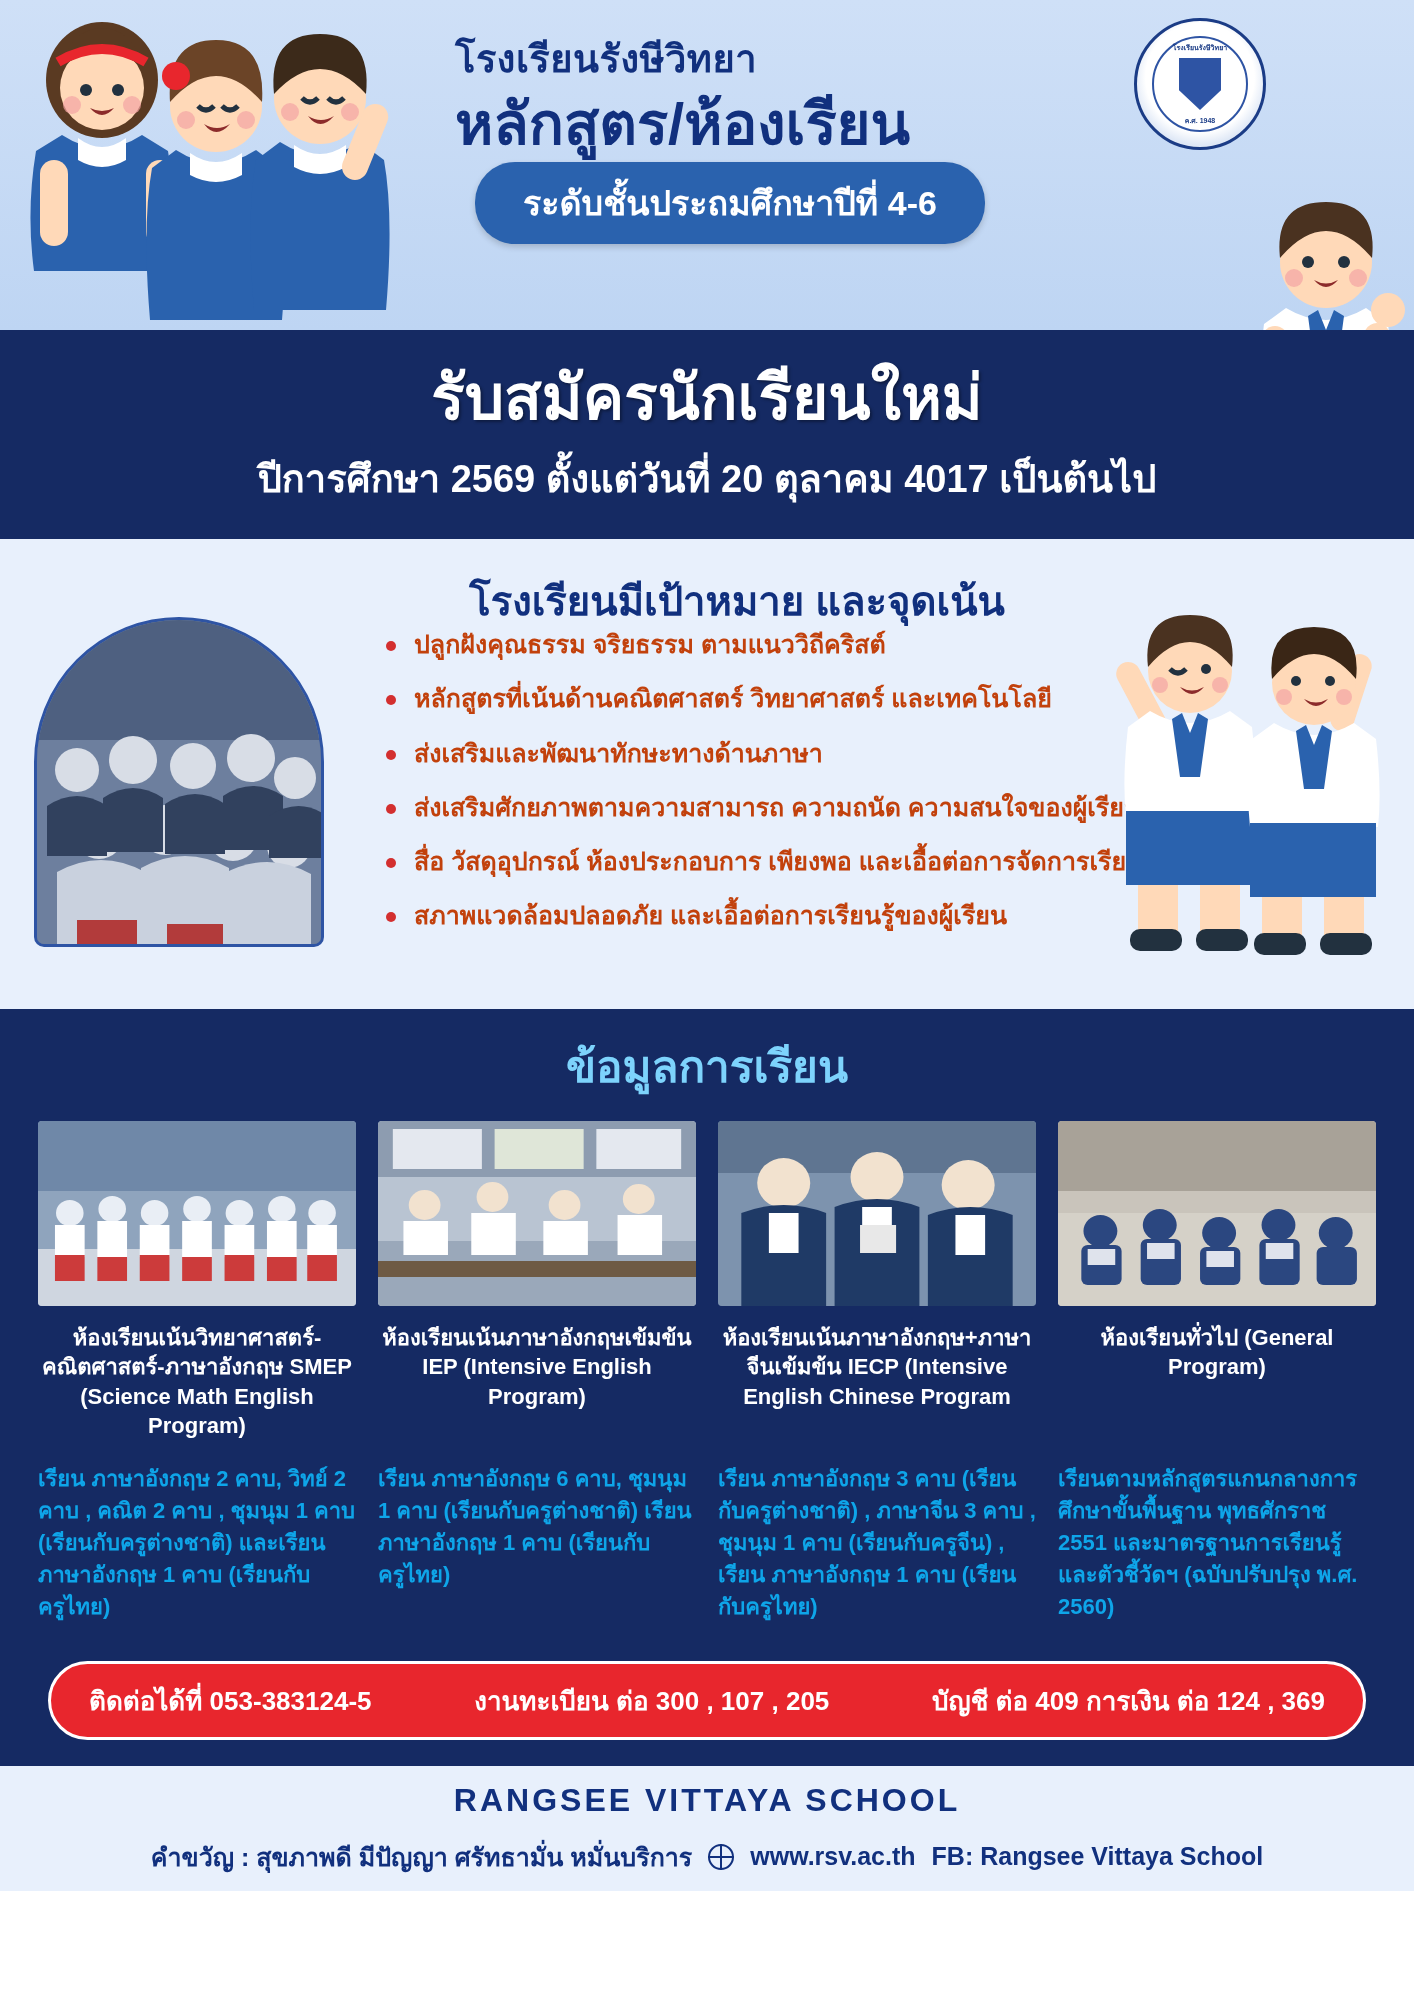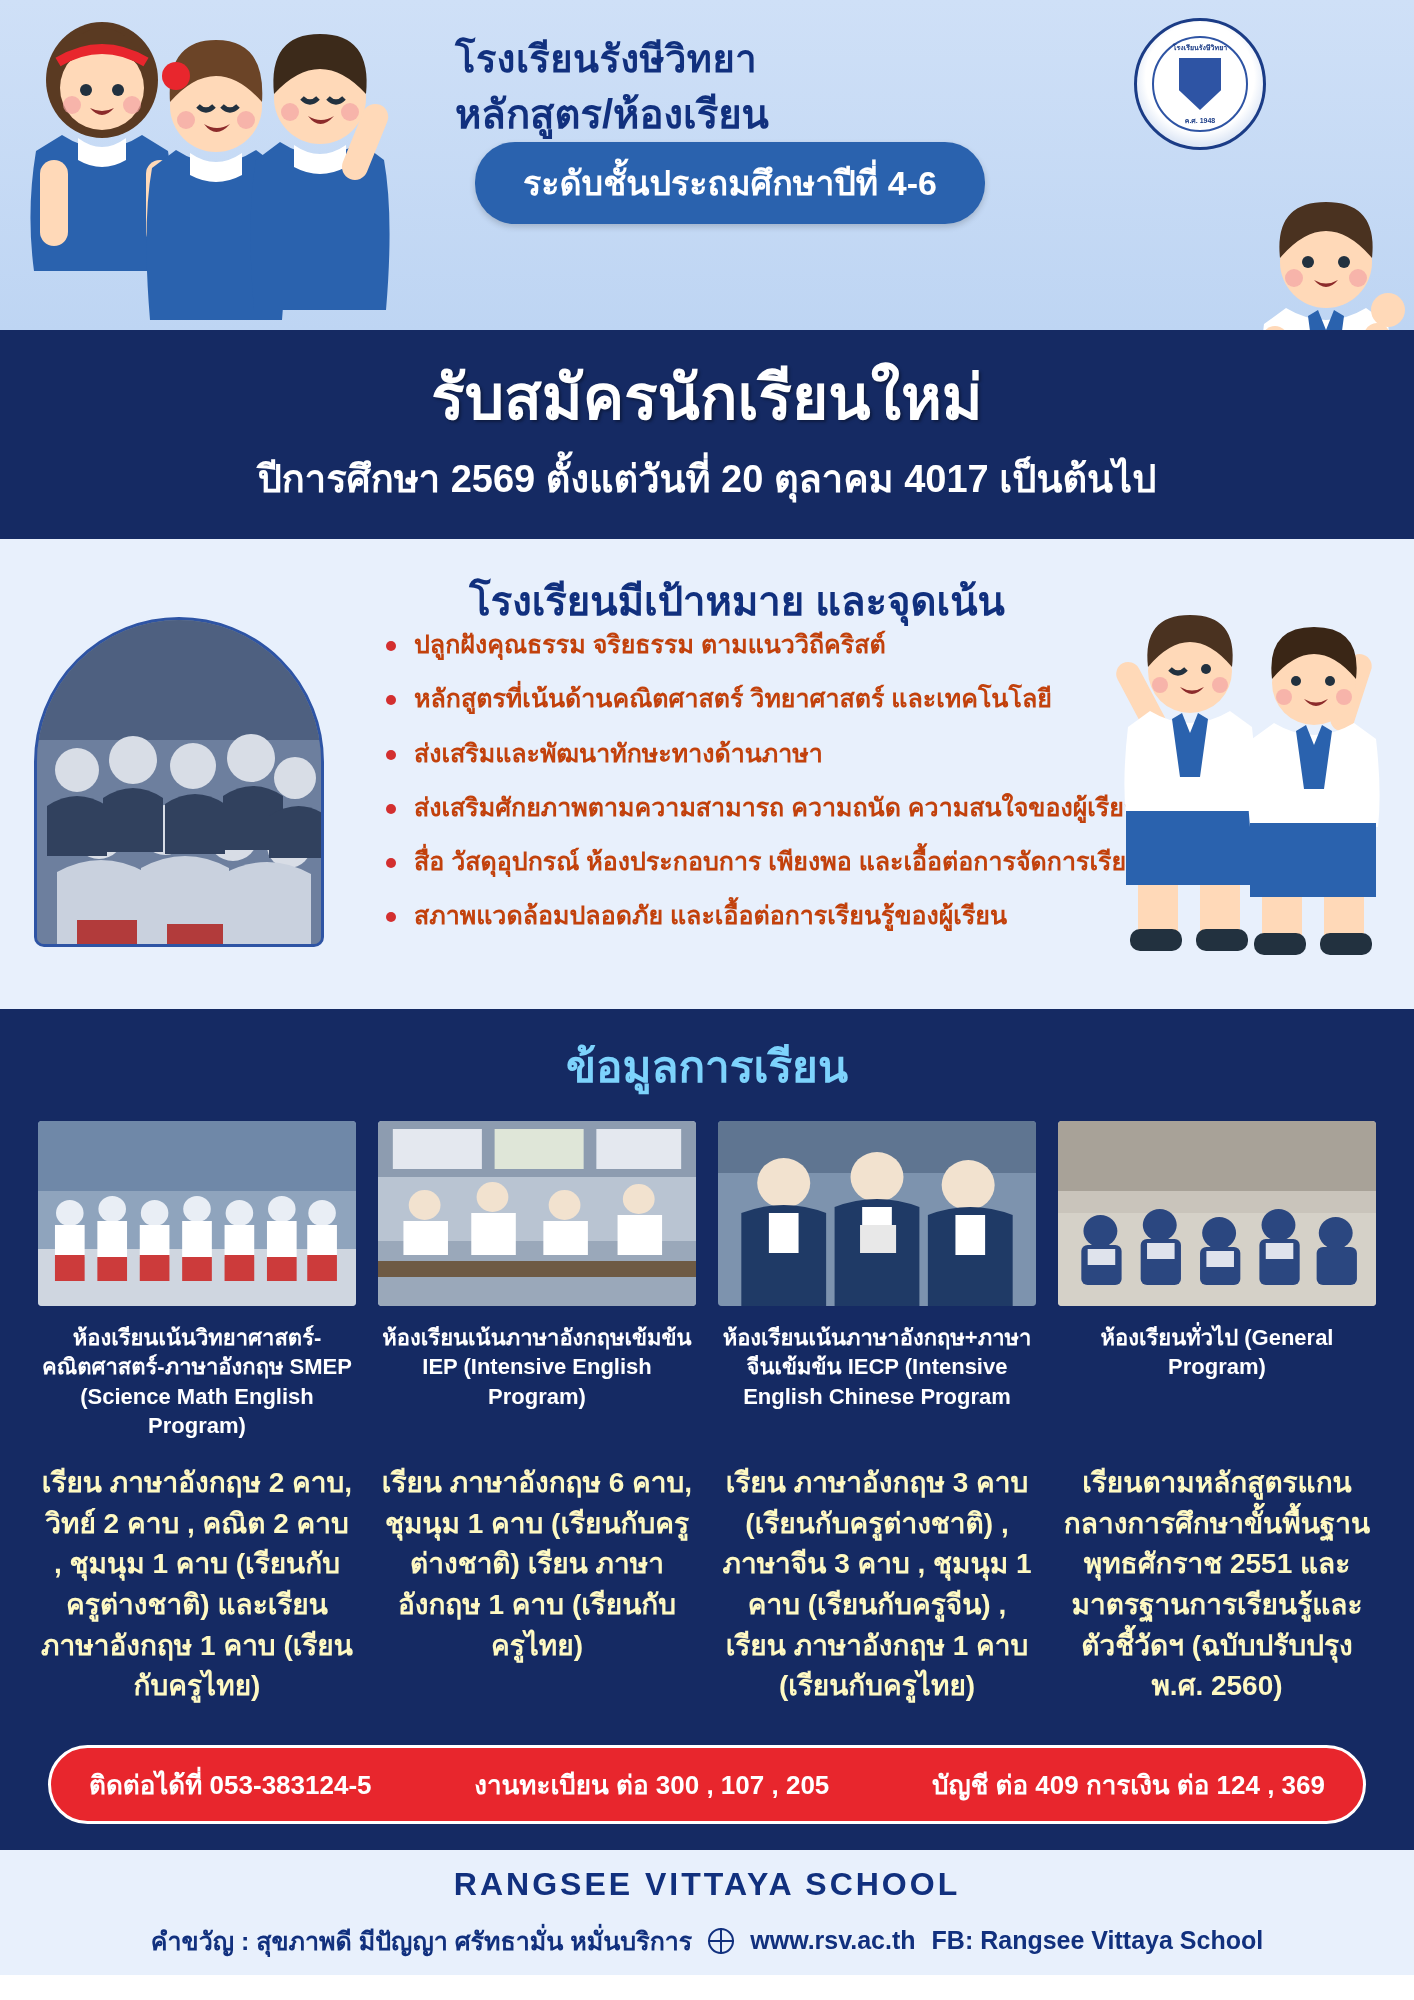--- a/index.html
+++ b/index.html
@@ -34,21 +34,21 @@
     left: 455px; top: 28px;
     width: 720px;
   }
   .school-name {
     font-size: 38px;
     font-weight: bold;
     color: #11307e;
     letter-spacing: 0.5px;
   }
   .header-title {
-    font-size: 40px;
+    font-size: 58px;
     font-weight: bold;
     color: #11307e;
     line-height: 1.08;
     margin-top: 4px;
   }
   .level-pill {
     display: inline-block;
     margin-top: 6px;
     margin-left: 20px;
     background: #2a62ae;
@@ -213,24 +213,23 @@
   .card-heading {
     color: #ffffff;
     font-size: 22px;
     font-weight: bold;
     text-align: center;
     line-height: 1.33;
     margin-top: 17px;
     min-height: 140px;
   }
   .card-detail {
-    color: #fef9c3;
-    font-size: 28px;
-    font-weight: bold;
-    text-align: center;
+    color: #0ea5e9;
+    font-size: 22px;
+    font-weight: bold;
     line-height: 1.45;
   }
 
   
   .contact-wrap {
     background: #152a63;
     padding: 18px 48px 26px 48px;
   }
   .contact {
     background: #e8262d;

